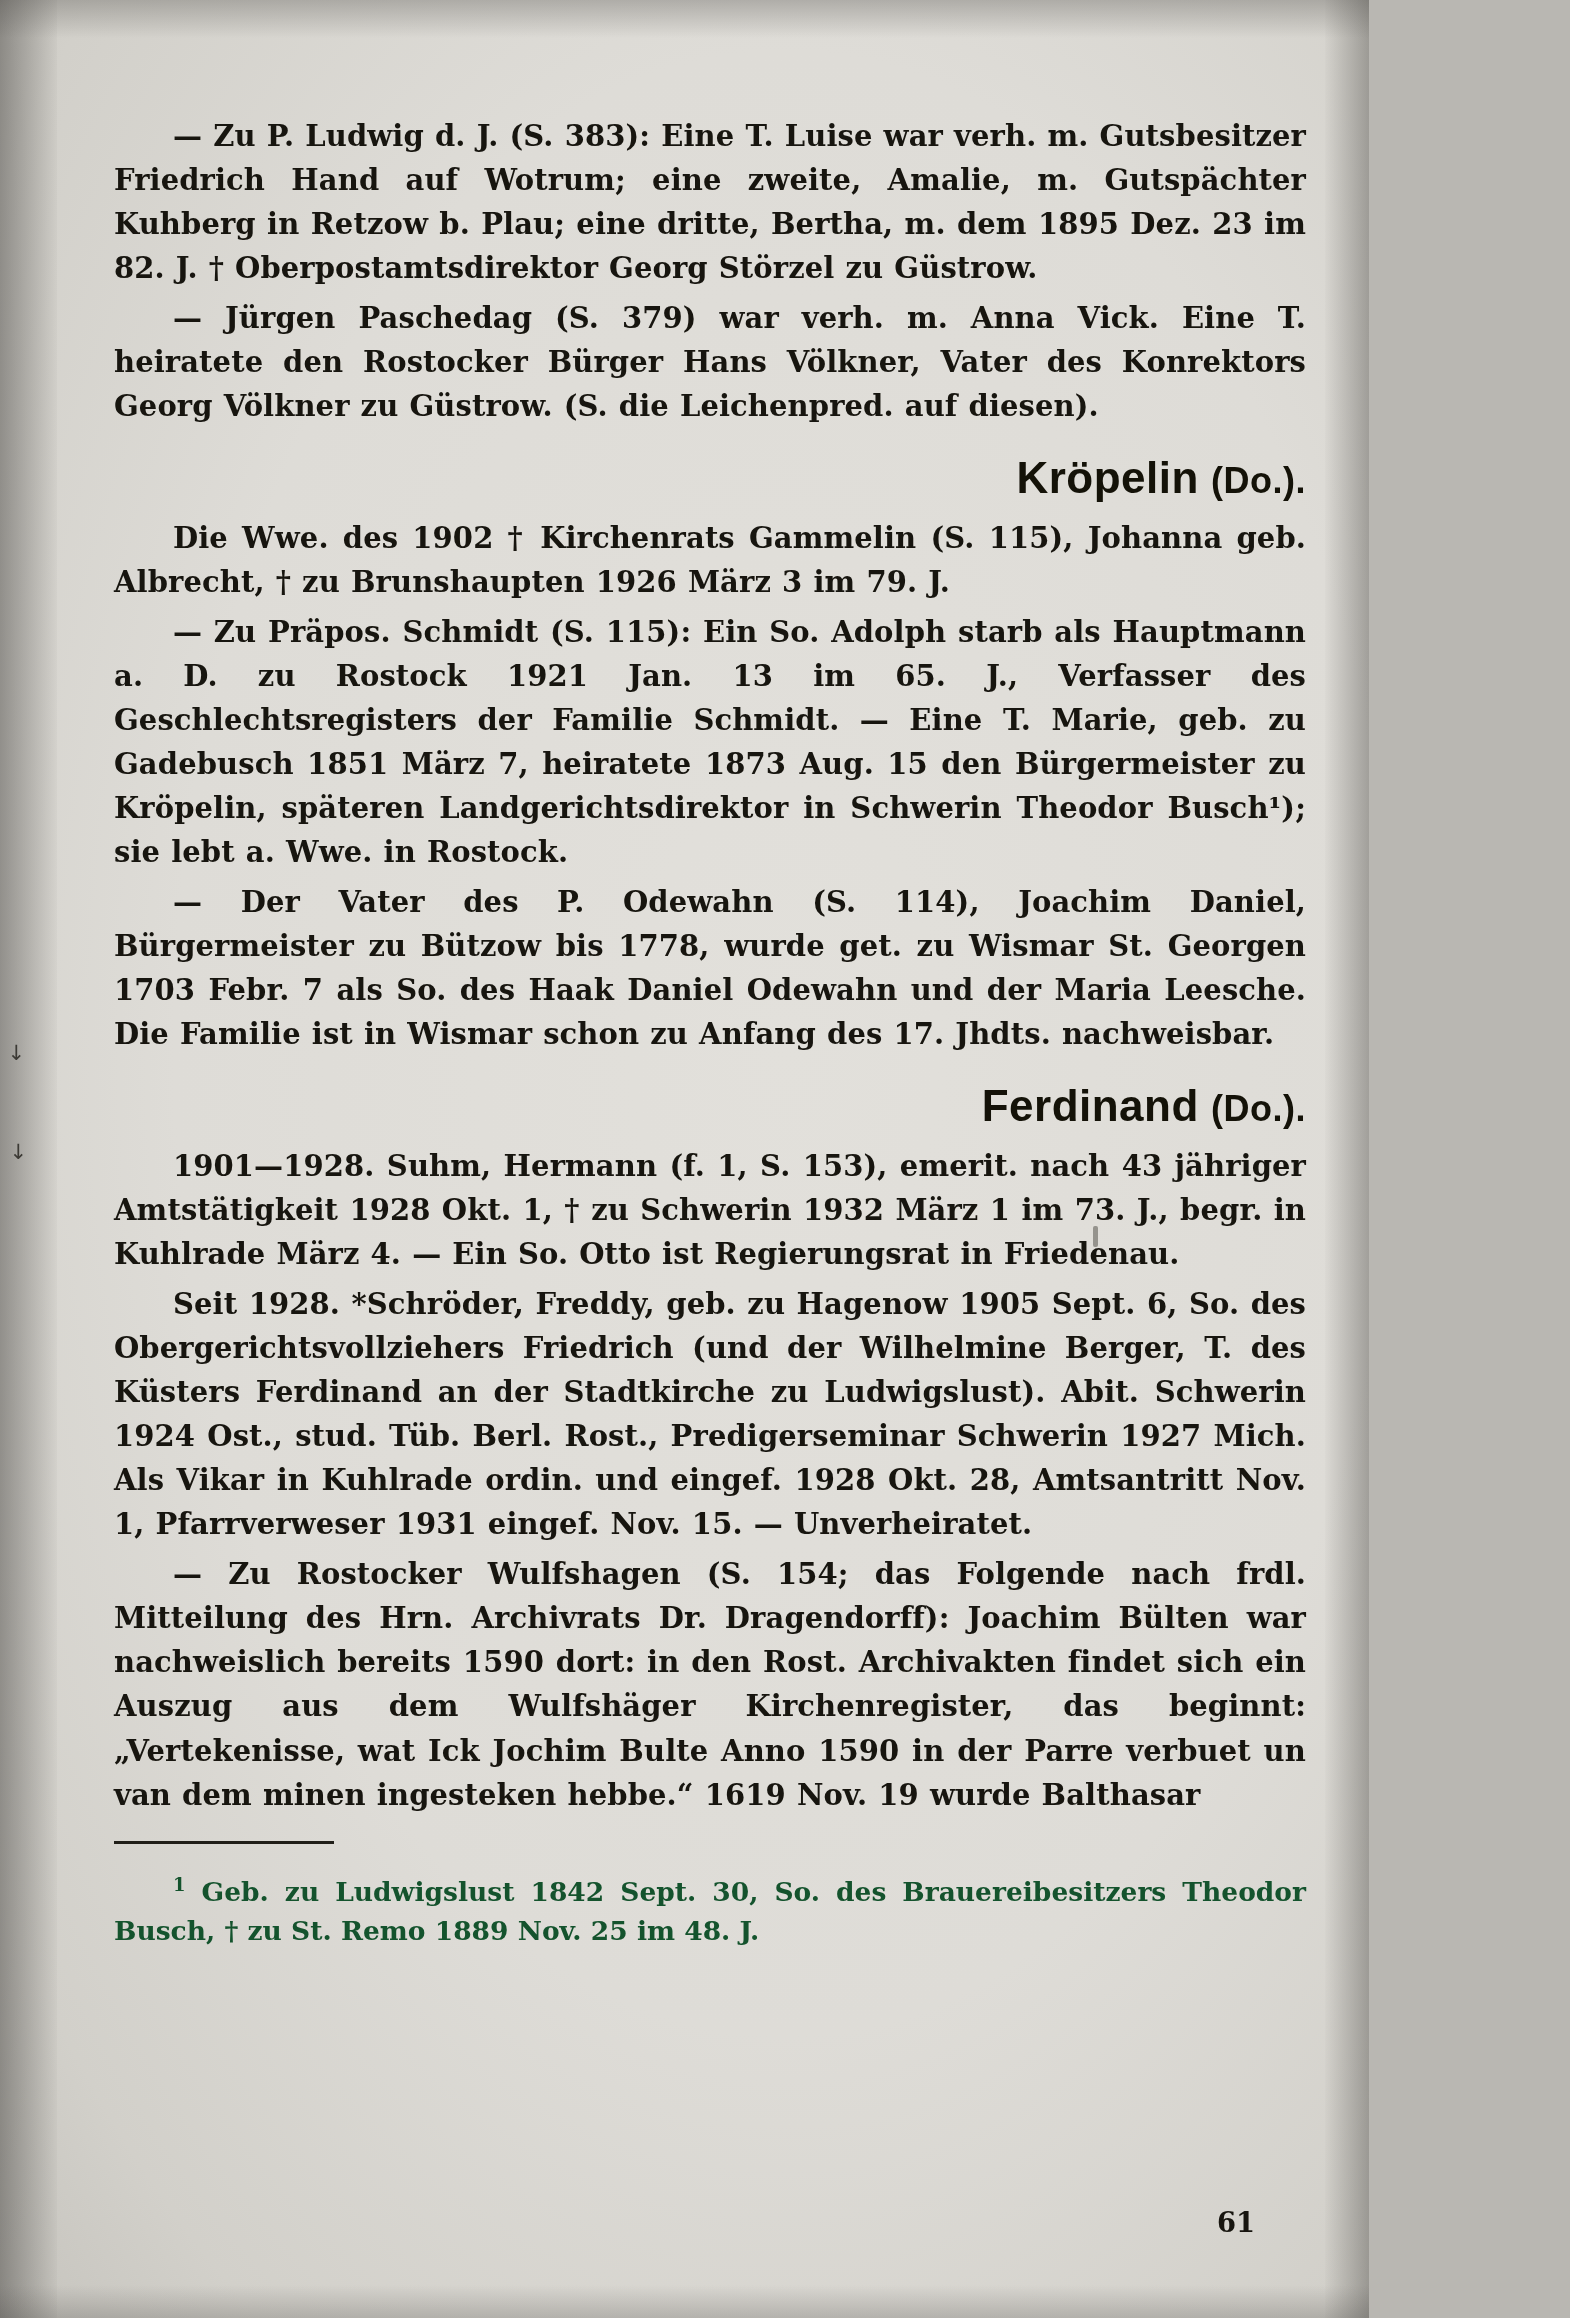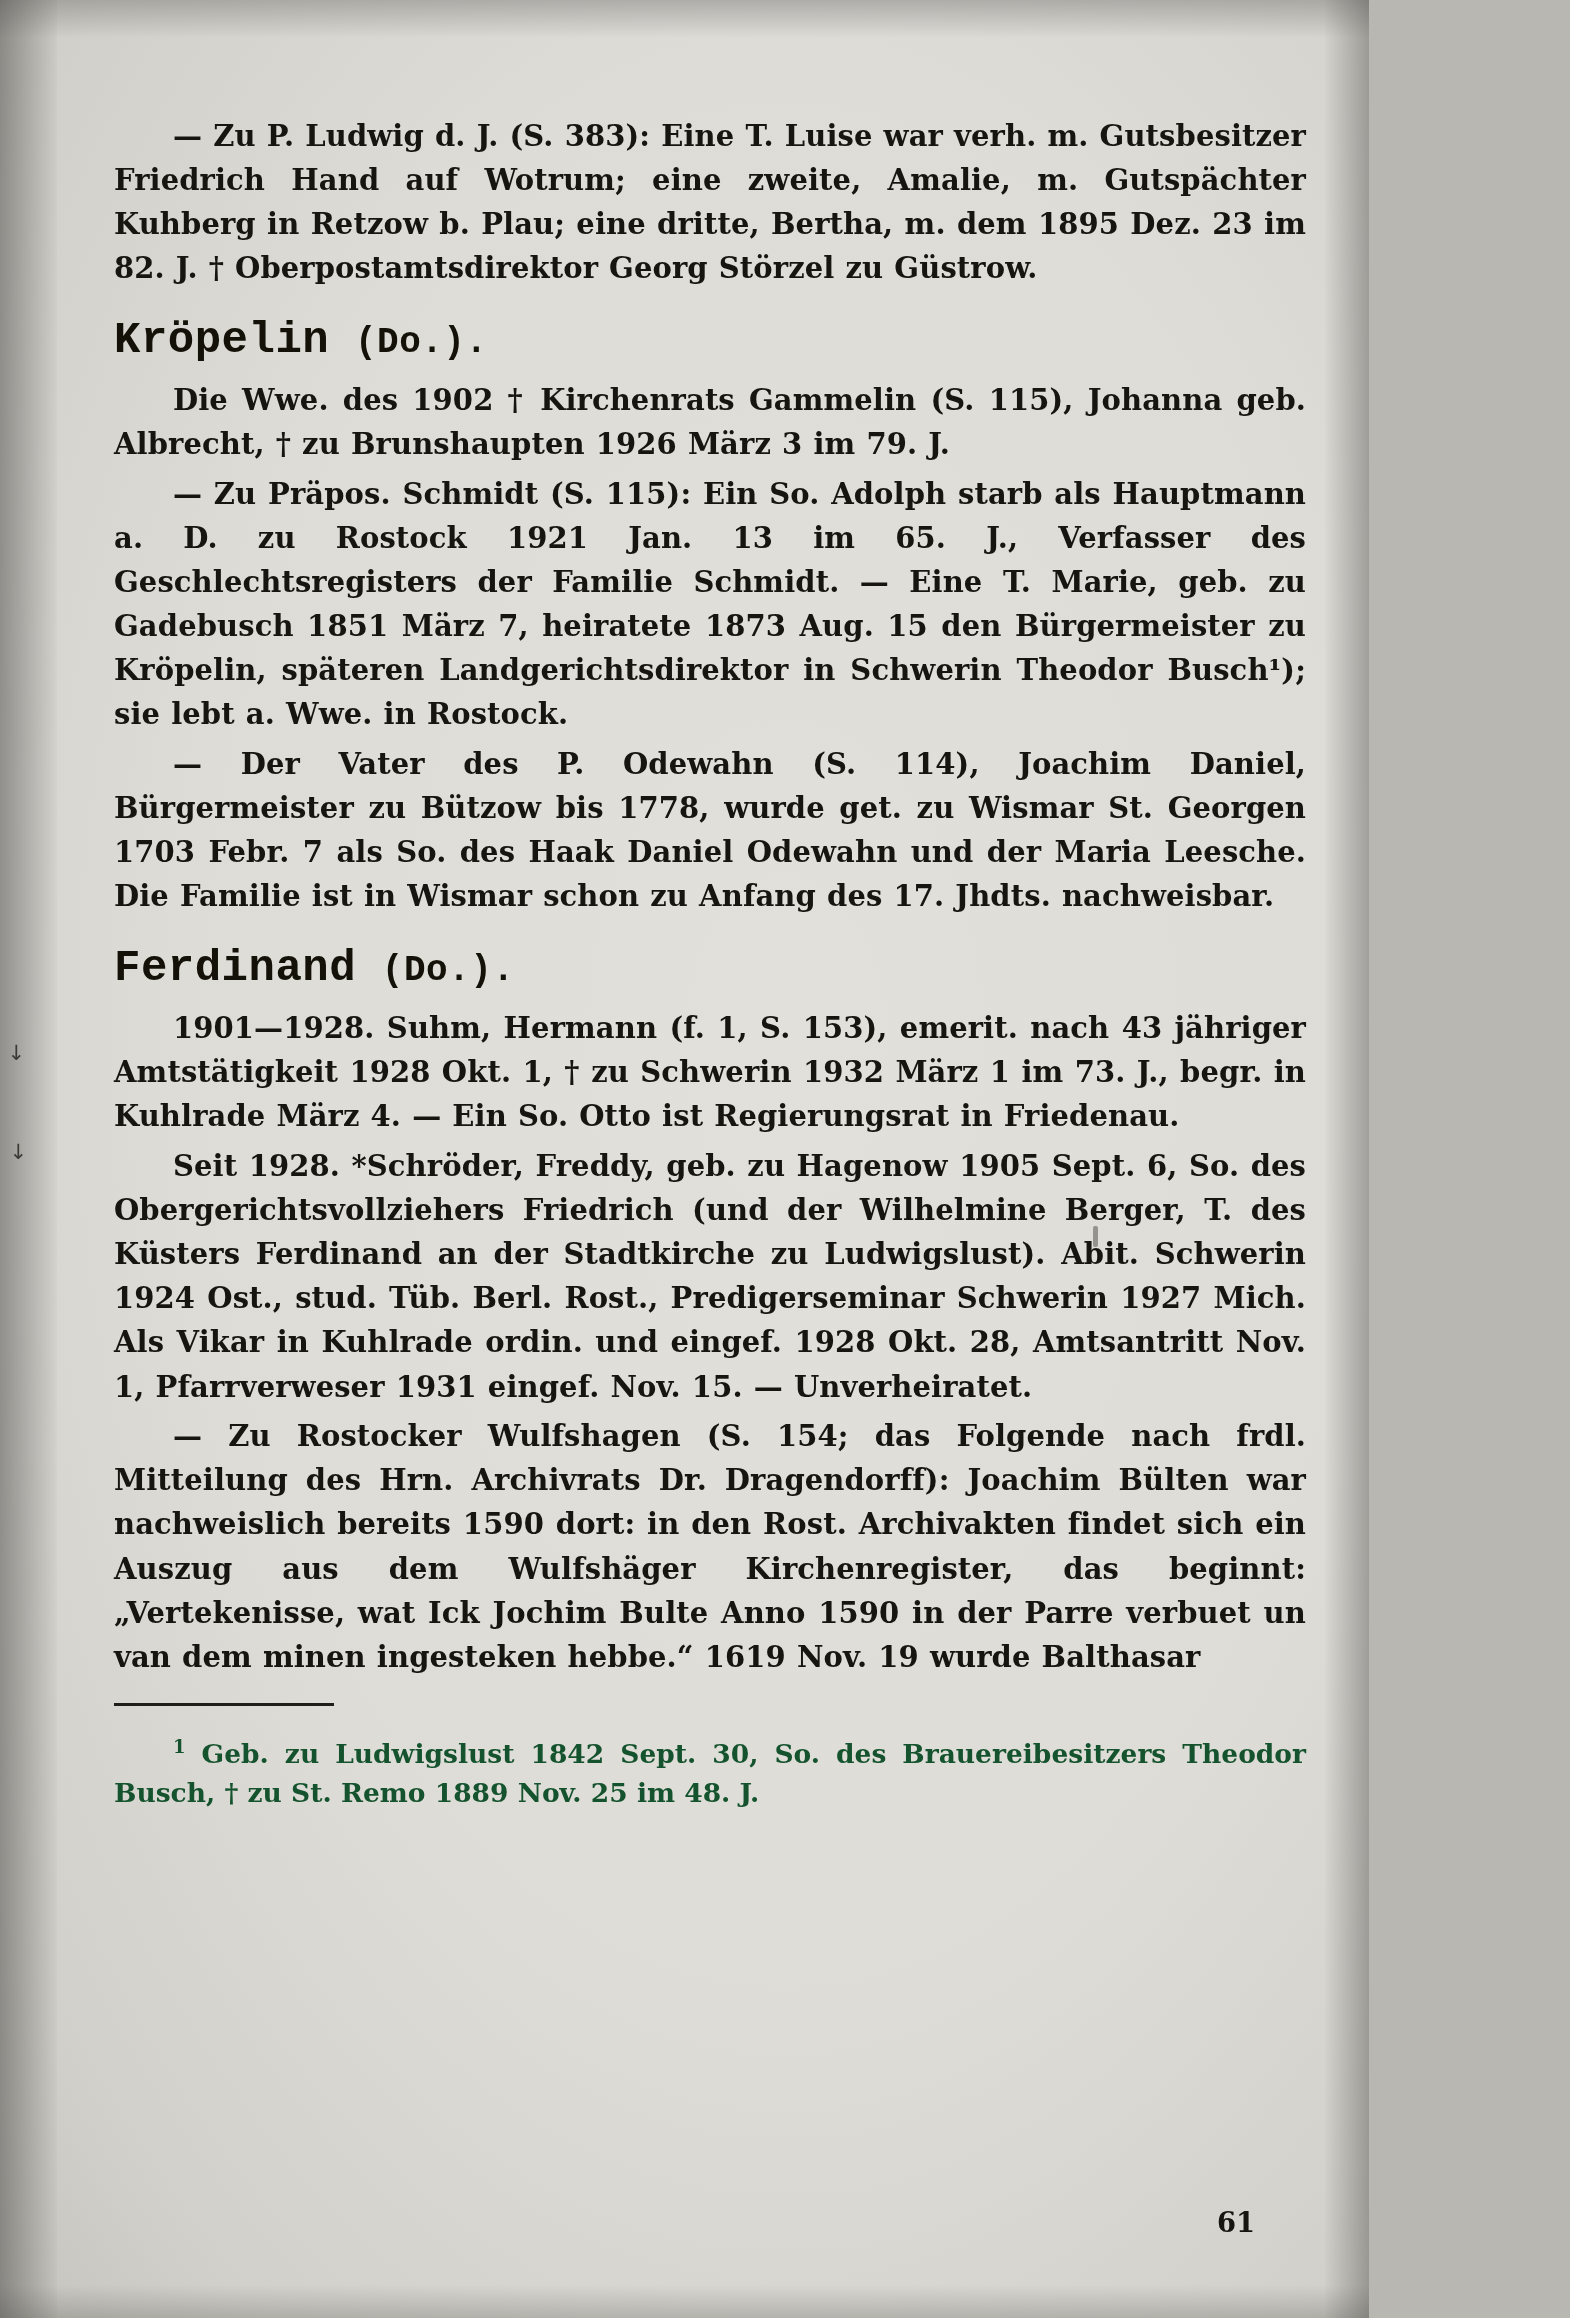--- a/index.html
+++ b/index.html
@@ -68,27 +68,27 @@
     color: #17150f;
     font-family: "DejaVu Serif", "Liberation Serif", serif;
     font-style: normal;
     text-rendering: optimizeLegibility;
   }
   .para.indent {
     text-indent: 59px;
   }
 
   .heading {
-    text-align: left;
+    text-align: right;
     font-size: 42px;
     font-weight: 700;
     margin: 24.6px 0 13.2px 0;
     letter-spacing: 0.5px;
     color: #141208;
-    font-family: Liberation Mono, monospace;
+    font-family: Liberation Sans, sans-serif;
   }
   .heading .place {
     font-size: 44px;
   }
   .heading .suffix {
     font-size: 36px;
     font-weight: 700;
   }
 
   .footnote-rule {
@@ -138,20 +138,21 @@
 </style>
 </head>
 <body>
 
 <div class="page">
   <div class="paper"></div>
 
   <div class="textblock">
 
     <p class="para indent">— Zu P. Ludwig d. J. (S. 383): Eine T. Luise war verh. m. Gutsbesitzer Friedrich Hand auf Wotrum; eine zweite, Amalie, m. Gutspächter Kuhberg in Retzow b. Plau; eine dritte, Bertha, m. dem 1895 Dez. 23 im 82. J. † Oberpostamtsdirektor Georg Störzel zu Güstrow.</p>
+    <p class="para indent">— Jürgen Paschedag (S. 379) war verh. m. Anna Vick. Eine T. heiratete den Rostocker Bürger Hans Völkner, Vater des Konrektors Georg Völkner zu Güstrow. (S. die Leichenpred. auf diesen).</p>
 
     <h2 class="heading">
       <span class="place">Kröpelin</span>
       <span class="suffix">(Do.).</span>
     </h2>
 
     <p class="para indent">Die Wwe. des 1902 † Kirchenrats Gammelin (S. 115), Johanna geb. Albrecht, † zu Brunshaupten 1926 März 3 im 79. J.</p>
     <p class="para indent">— Zu Präpos. Schmidt (S. 115): Ein So. Adolph starb als Hauptmann a. D. zu Rostock 1921 Jan. 13 im 65. J., Verfasser des Geschlechtsregisters der Familie Schmidt. — Eine T. Marie, geb. zu Gadebusch 1851 März 7, heiratete 1873 Aug. 15 den Bürgermeister zu Kröpelin, späteren Landgerichtsdirektor in Schwerin Theodor Busch¹); sie lebt a. Wwe. in Rostock.</p>
     <p class="para indent">— Der Vater des P. Odewahn (S. 114), Joachim Daniel, Bürgermeister zu Bützow bis 1778, wurde get. zu Wismar St. Georgen 1703 Febr. 7 als So. des Haak Daniel Odewahn und der Maria Leesche. Die Familie ist in Wismar schon zu Anfang des 17. Jhdts. nachweisbar.</p>
 

